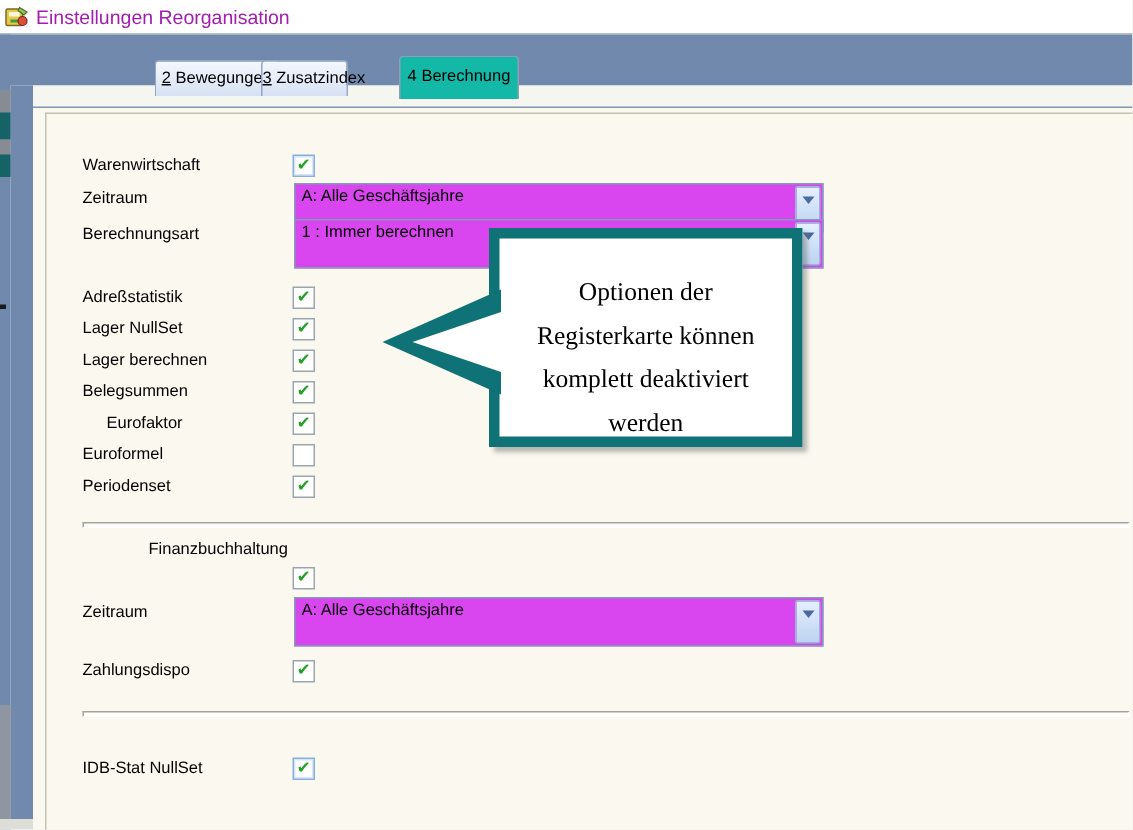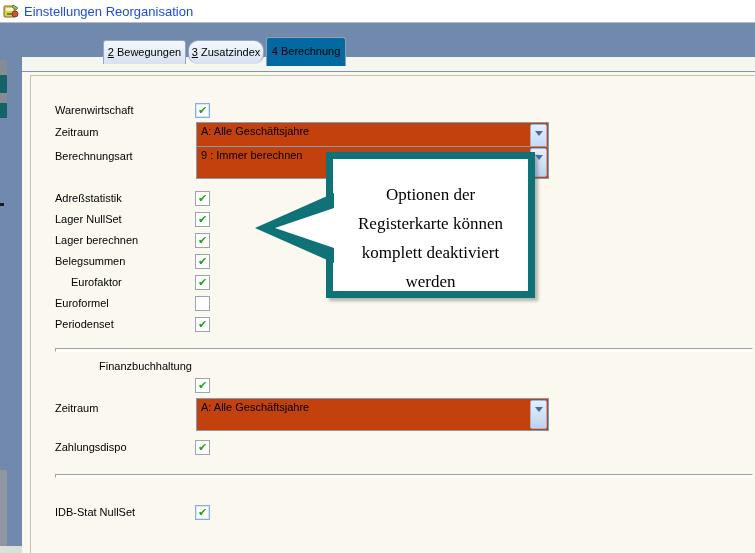--- a/index.html
+++ b/index.html
@@ -2,50 +2,50 @@
 <html><head>
 <meta charset="utf-8">
 <style>
   html,body{margin:0;padding:0;}
   body{font-family:"Liberation Sans","DejaVu Sans",sans-serif;background:#e8e8e8;}
   .screen{position:relative;width:755px;height:553px;overflow:hidden;background:#faf8ef;font-size:11px;color:#000;}
 
   
   .titlebar{position:absolute;left:0;top:0;width:755px;height:22px;background:#ffffff;border-bottom:1px solid #b9bdc6;}
   .app-icon{position:absolute;left:3px;top:3px;width:16px;height:16px;}
-  .title-text{position:absolute;left:24px;top:4px;font-size:13px;color:#1d4ed8;white-space:nowrap;}
+  .title-text{position:absolute;left:24px;top:4px;font-size:13px;color:#a21caf;white-space:nowrap;}
 
   .band{position:absolute;left:0;top:23px;width:755px;height:34px;background:#7289ae;}
   .left-col{position:absolute;left:7px;top:57px;width:15px;height:489px;background:#7289ae;}
   .left-sliver{position:absolute;left:0;top:23px;width:7px;height:530px;background:#7289ae;}
   .sliver-seg{position:absolute;left:0;width:7px;}
   .seg-gray1{top:37px;height:15px;background:#868b94;}
   .seg-teal1{top:52px;height:18px;background:#156366;}
   .seg-gray2{top:70px;height:10px;background:#868b94;}
   .seg-teal2{top:80px;height:15px;background:#156366;}
   .seg-dash{top:180px;height:3px;width:4px;background:#1a1a1a;}
   .seg-gray3{top:447px;height:76px;background:#8f96a2;}
   .bottom-strip{position:absolute;left:0;top:546px;width:22px;height:7px;background:#dcded7;}
 
   
   .tabstrip-bg{position:absolute;left:22px;top:57px;width:733px;height:14px;background:#f5f6f0;}
   .page{position:absolute;left:22px;top:71px;width:733px;height:482px;background:#faf8ef;border-top:1px solid #8294b5;}
   .groupbox{position:absolute;left:30px;top:75px;width:725px;height:478px;border-top:1px solid #c6c2b2;border-left:1px solid #c6c2b2;}
 
   .tab{position:absolute;top:40px;height:24px;box-sizing:border-box;border:1px solid #95a6c7;border-bottom:none;border-radius:3px 3px 0 0;background:linear-gradient(#f4f8fe,#d7e1f3);text-align:center;line-height:22px;cursor:default;white-space:nowrap;z-index:5;}
-  .tab.active{top:37px;height:29px;background:#0369a1;border-color:#919eb5;line-height:26px;z-index:6;}
+  .tab.active{top:37px;height:29px;background:#14b8a6;border-color:#919eb5;line-height:26px;z-index:6;}
   .tab .mn{text-decoration:underline;}
   .tab.active .mn{text-decoration:none;}
 
   
   .lbl{position:absolute;left:55px;white-space:nowrap;}
   .cb{position:absolute;left:195px;width:13px;height:13px;background:#fff;border:1px solid #9aa5ad;text-align:center;cursor:default;}
   .cb.blue{border-color:#86aede;box-shadow:inset 0 0 0 1px #d6e6f7;}
   .cb .check{display:block;color:#21a121;font-size:11px;font-weight:bold;line-height:13px;}
-  .combo{position:absolute;left:196px;width:353px;height:33px;box-sizing:border-box;background:#c2410c;border:1px solid #7f9db9;cursor:default;}
+  .combo{position:absolute;left:196px;width:353px;height:33px;box-sizing:border-box;background:#d946ef;border:1px solid #7f9db9;cursor:default;}
   .combo .val{position:absolute;left:4px;top:2px;white-space:nowrap;}
   .combo .btn{position:absolute;right:1px;top:1px;bottom:1px;width:17px;background:linear-gradient(#e5effe,#bdd3f0);border:1px solid #9db4da;border-radius:2px;box-sizing:border-box;}
   .combo .arrow{position:absolute;left:4px;top:6px;width:0;height:0;border-left:4px solid transparent;border-right:4px solid transparent;border-top:5px solid #4a6aa0;}
   .divider{position:absolute;left:55px;width:698px;height:4px;box-sizing:border-box;background:#fdfdf8;border:1px solid #a5a39b;border-right-color:#fff;border-bottom-color:#fff;}
 
   
   .callout{position:absolute;left:326px;top:152px;width:209px;height:146px;box-sizing:border-box;background:#fff;border:7px solid #0f7276;box-shadow:3px 3px 3px rgba(96,99,96,.45);z-index:10;}
   .callout-text{position:absolute;left:0;right:0;top:21px;text-align:center;font-family:"Liberation Serif","DejaVu Serif",serif;font-size:17px;line-height:29px;color:#000;}
   .callout-text span{display:block;}
   .callout-tail{position:absolute;left:253px;top:189px;z-index:11;}
@@ -78,21 +78,21 @@
   </div>
   <div class="bottom-strip"></div>
 
   <div class="tabstrip-bg"></div>
   <div class="page"></div>
   <div class="groupbox"></div>
 
   <div class="tab" style="left:103px;width:83px;">
     <span class="mn">2</span>&nbsp;<span>Bewegungen</span>
   </div>
-  <div class="tab" style="left:188px;width:76px;border-radius:10px;">
+  <div class="tab" style="left:174px;width:58px;">
     <span class="mn">3</span>&nbsp;<span>Zusatzindex</span>
   </div>
   <div class="tab active" style="left:266px;width:80px;">
     <span class="mn">4</span>&nbsp;<span>Berechnung</span>
   </div>
 
   <span class="lbl" style="top:104px;">Warenwirtschaft</span>
   <div class="cb blue" style="top:103px;">
       <span class="check">✔</span>
     </div>
@@ -100,21 +100,21 @@
   <span class="lbl" style="top:126px;">Zeitraum</span>
   <div class="combo" style="top:122px;">
     <span class="val">A: Alle Geschäftsjahre</span>
     <span class="btn">
         <span class="arrow"></span>
       </span>
   </div>
 
   <span class="lbl" style="top:150px;">Berechnungsart</span>
   <div class="combo" style="top:146px;">
-    <span class="val">9 : Immer berechnen</span>
+    <span class="val">1 : Immer berechnen</span>
     <span class="btn">
         <span class="arrow"></span>
       </span>
   </div>
 
   <span class="lbl" style="top:192px;">Adreßstatistik</span>
   <div class="cb" style="top:191px;">
       <span class="check">✔</span>
     </div>
 

